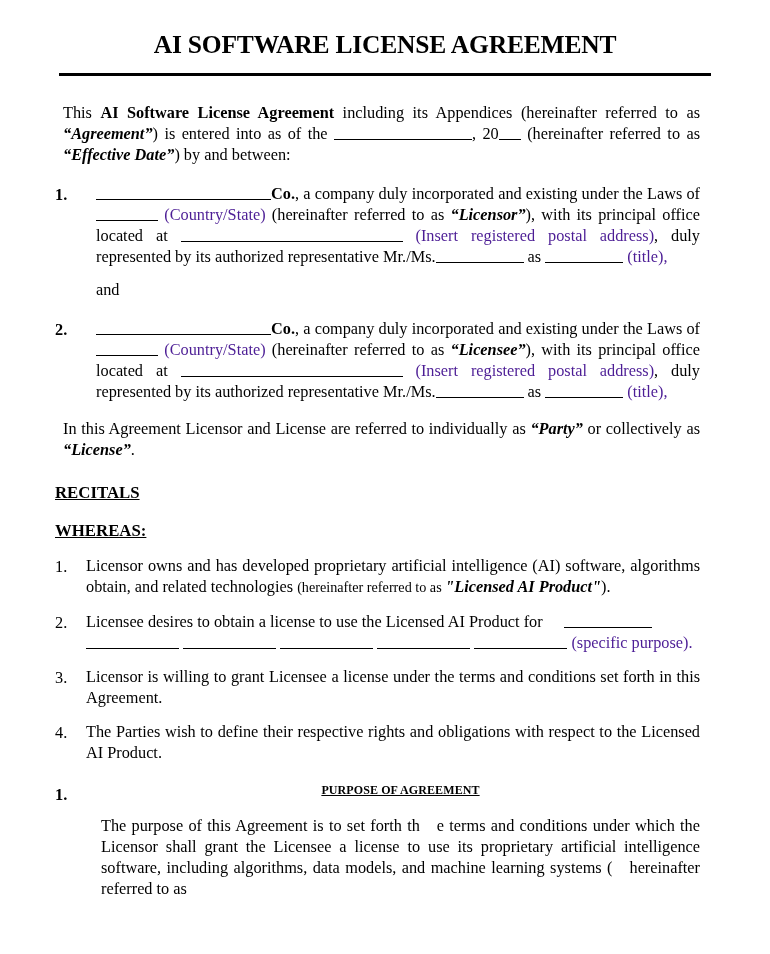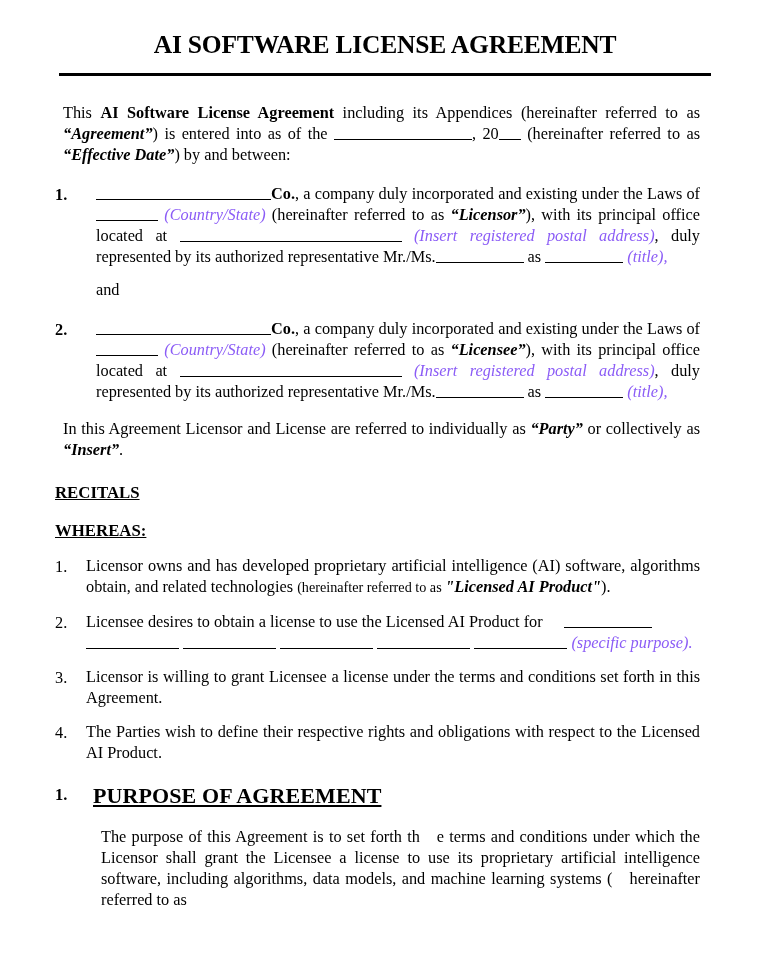--- a/index.html
+++ b/index.html
@@ -51,22 +51,21 @@
   p, .lineblk {
     margin: 8px;
     font-size: 16.3px;
     line-height: 21px;
     text-align: justify;
     text-justify: inter-word;
   }
   .b { font-weight: bold; }
   .bi { font-weight: bold; font-style: italic; }
   .blue {
-    color: #8b5cf6;
-    font-style: italic;
+    color: #4c1d95;
   }
   .small { font-size: 14.2px; }
 
   
   .blank {
     display: inline-block;
     border-bottom: 1.6px solid #000;
     vertical-align: baseline;
     height: 0.95em;
     margin-bottom: -1px;
@@ -139,23 +138,24 @@
   .section .secnum {
     position: absolute;
     left: 0;
     top: 0;
     font-weight: bold;
     font-size: 16.5px;
     line-height: 24.2px;
   }
   .section-title {
     font-weight: bold;
-    font-size: 22px;
+    font-size: 12px;
     text-decoration: underline;
     letter-spacing: 0.1px;
+    text-align: center;
   }
   .section-body {
     margin-top: 17px;
     padding-left: 0px;
     text-align: justify;
   }
   .gap { display: inline-block; width: 17px; }
   .gap-sm { display: inline-block; width: 6px; }
 </style>
 </head>
@@ -176,21 +176,21 @@
       <span class="num">1.</span>
       <p><span class="blank bk-co"></span><span class="b">Co.</span><span>, a company duly incorporated and existing under the Laws of </span><span class="blank bk-ctry"></span> <span class="blue">(Country/State)</span><span> (hereinafter referred to as </span><span class="bi">“Licensor”</span><span>), with its principal office located at </span><span class="blank bk-addr"></span> <span class="blue">(Insert registered postal address)</span><span>, duly represented by its authorized representative Mr./Ms.</span><span class="blank bk-name"></span><span> as </span><span class="blank bk-title"></span> <span class="blue">(title),</span></p>
       <p class="party-and">and</p>
     </div>
 
     <div class="party">
       <span class="num">2.</span>
       <p><span class="blank bk-co"></span><span class="b">Co.</span><span>, a company duly incorporated and existing under the Laws of </span><span class="blank bk-ctry"></span> <span class="blue">(Country/State)</span><span> (hereinafter referred to as </span><span class="bi">“Licensee”</span><span>), with its principal office located at </span><span class="blank bk-addr"></span> <span class="blue">(Insert registered postal address)</span><span>, duly represented by its authorized representative Mr./Ms.</span><span class="blank bk-name"></span><span> as </span><span class="blank bk-title"></span> <span class="blue">(title),</span></p>
     </div>
 
-    <p class="para" style="margin-top:16px;"><span>In this Agreement Licensor and License are referred to individually as </span><span class="bi">“Party”</span><span> or collectively as </span><span class="bi">“Insert”</span><span>.</span></p>
+    <p class="para" style="margin-top:16px;"><span>In this Agreement Licensor and License are referred to individually as </span><span class="bi">“Party”</span><span> or collectively as </span><span class="bi">“License”</span><span>.</span></p>
 
     <div class="recitals-head">RECITALS</div>
     <div class="whereas">WHEREAS:</div>
 
     <div class="recital-list">
 
       <div class="recital">
         <span class="num">1.</span>
         <p><span>Licensor owns and has developed proprietary artificial intelligence (AI) software, algorithms obtain, and related technologies </span><span class="small">(hereinafter referred to as </span><span class="bi">"Licensed AI Product"</span><span>).</span></p>
       </div>

